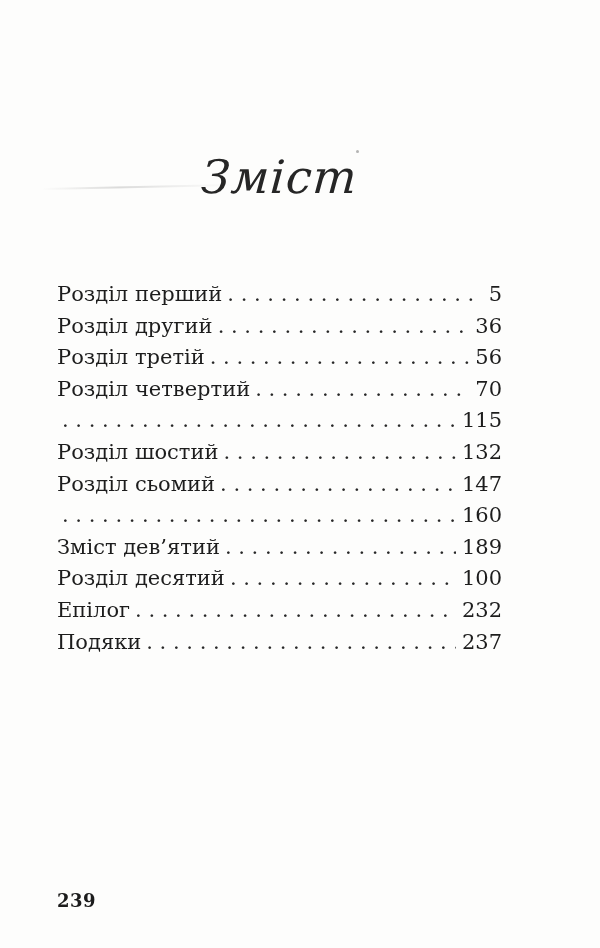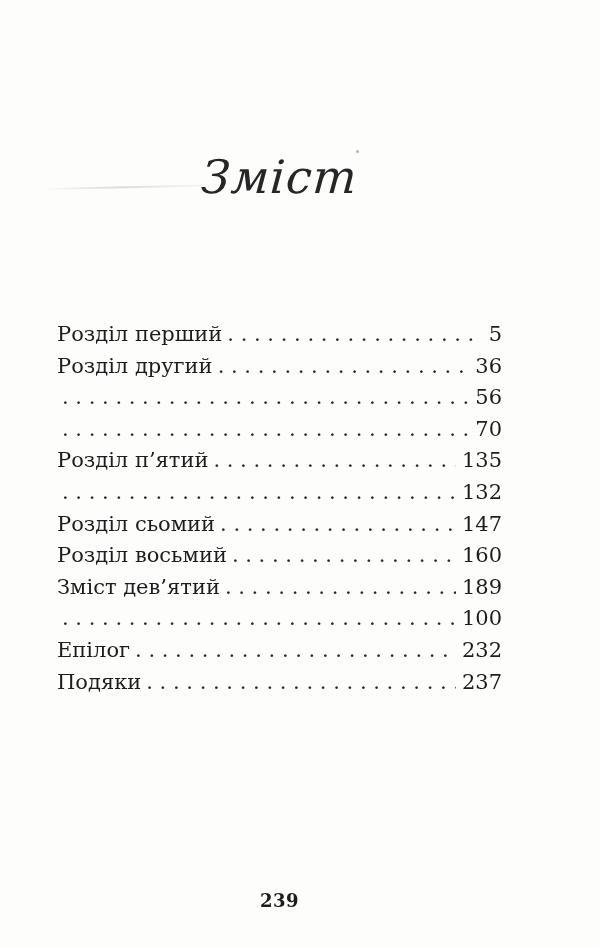--- a/index.html
+++ b/index.html
@@ -57,21 +57,20 @@
     letter-spacing: 1px;
     color: #262626;
     transform: skewX(-4deg);
   }
 
   .toc {
     position: absolute;
     top: 279px;
     left: 57px;
     width: 445px;
-    margin-top: 40px;
   }
   .toc-row {
     display: flex;
     align-items: baseline;
     line-height: 31.6px;
     font-size: 21px;
     color: #1d1d1d;
   }
   .toc-label {
     flex: none;
@@ -89,21 +88,21 @@
     flex: none;
     margin-left: 4px;
     text-align: right;
   }
 
   .folio {
     position: absolute;
     top: 890px;
     left: 57px;
     width: 445px;
-    text-align: center;
+    text-align: left;
     font-size: 18px;
     font-weight: 700;
     letter-spacing: 0.5px;
     color: #1c1c1c;
   }
 </style>
 </head>
 <body>
 
 <div class="page">
@@ -120,59 +119,61 @@
       <span class="toc-page">5</span>
     </div>
 
     <div class="toc-row">
       <span class="toc-label">Розділ другий</span>
       <span class="toc-leader" aria-hidden="true">. . . . . . . . . . . . . . . . . . . . . . . . . . . . . . . . . . . . . . . . . . . . . . . . . . . . . . . . . . . . </span>
       <span class="toc-page">36</span>
     </div>
 
     <div class="toc-row">
+      <span class="toc-label">Розділ третій</span>
       <span class="toc-leader" aria-hidden="true">. . . . . . . . . . . . . . . . . . . . . . . . . . . . . . . . . . . . . . . . . . . . . . . . . . . . . . . . . . . . </span>
       <span class="toc-page">56</span>
     </div>
 
     <div class="toc-row">
+      <span class="toc-label">Розділ четвертий</span>
       <span class="toc-leader" aria-hidden="true">. . . . . . . . . . . . . . . . . . . . . . . . . . . . . . . . . . . . . . . . . . . . . . . . . . . . . . . . . . . . </span>
       <span class="toc-page">70</span>
     </div>
 
     <div class="toc-row">
-      <span class="toc-label">Розділ п’ятий</span>
       <span class="toc-leader" aria-hidden="true">. . . . . . . . . . . . . . . . . . . . . . . . . . . . . . . . . . . . . . . . . . . . . . . . . . . . . . . . . . . . </span>
-      <span class="toc-page">135</span>
+      <span class="toc-page">115</span>
     </div>
 
     <div class="toc-row">
+      <span class="toc-label">Розділ шостий</span>
       <span class="toc-leader" aria-hidden="true">. . . . . . . . . . . . . . . . . . . . . . . . . . . . . . . . . . . . . . . . . . . . . . . . . . . . . . . . . . . . </span>
       <span class="toc-page">132</span>
     </div>
 
     <div class="toc-row">
       <span class="toc-label">Розділ сьомий</span>
       <span class="toc-leader" aria-hidden="true">. . . . . . . . . . . . . . . . . . . . . . . . . . . . . . . . . . . . . . . . . . . . . . . . . . . . . . . . . . . . </span>
       <span class="toc-page">147</span>
     </div>
 
     <div class="toc-row">
-      <span class="toc-label">Розділ восьмий</span>
       <span class="toc-leader" aria-hidden="true">. . . . . . . . . . . . . . . . . . . . . . . . . . . . . . . . . . . . . . . . . . . . . . . . . . . . . . . . . . . . </span>
       <span class="toc-page">160</span>
     </div>
 
     <div class="toc-row">
       <span class="toc-label">Зміст дев’ятий</span>
       <span class="toc-leader" aria-hidden="true">. . . . . . . . . . . . . . . . . . . . . . . . . . . . . . . . . . . . . . . . . . . . . . . . . . . . . . . . . . . . </span>
       <span class="toc-page">189</span>
     </div>
 
     <div class="toc-row">
+      <span class="toc-label">Розділ десятий</span>
       <span class="toc-leader" aria-hidden="true">. . . . . . . . . . . . . . . . . . . . . . . . . . . . . . . . . . . . . . . . . . . . . . . . . . . . . . . . . . . . </span>
       <span class="toc-page">100</span>
     </div>
 
     <div class="toc-row">
       <span class="toc-label">Епілог</span>
       <span class="toc-leader" aria-hidden="true">. . . . . . . . . . . . . . . . . . . . . . . . . . . . . . . . . . . . . . . . . . . . . . . . . . . . . . . . . . . . </span>
       <span class="toc-page">232</span>
     </div>
 

